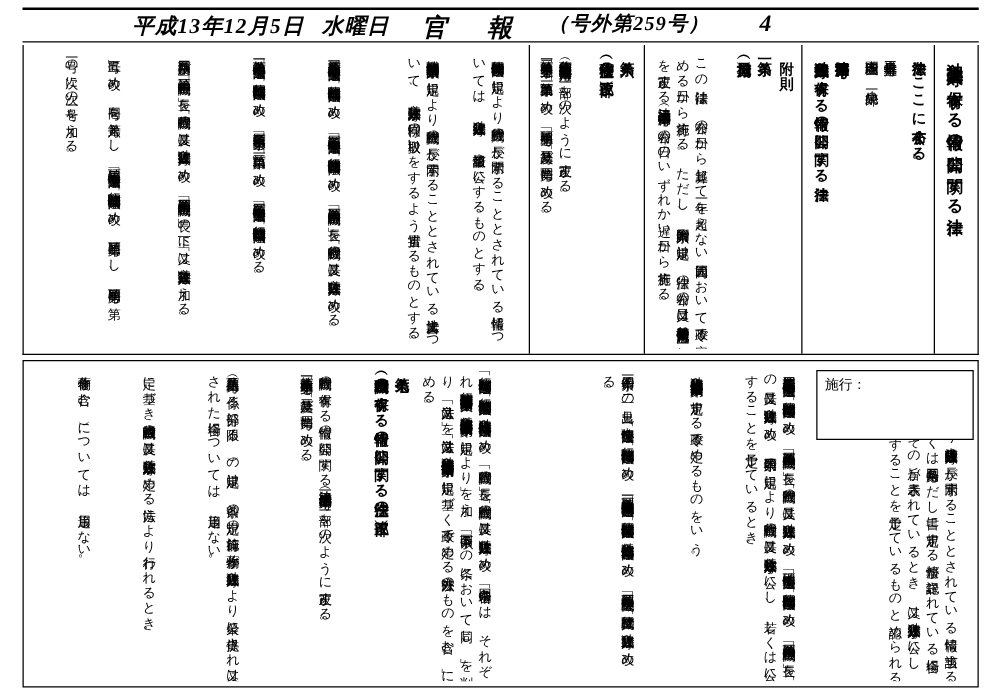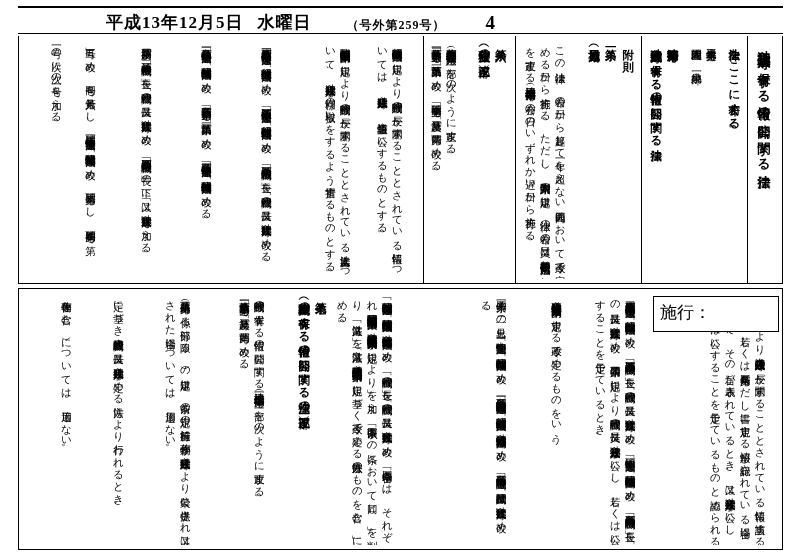--- a/index.html
+++ b/index.html
@@ -41,44 +41,45 @@
     left: 0; right: 0; top: 0;
     border-top: 2px solid #000;
   }
   .header .hrule-bot {
     position: absolute;
     left: 0; right: 0; bottom: 0;
     border-top: 1px solid #000;
   }
   .header-inner {
     display: flex;
-    align-items: flex-end;
+    align-items: flex-start;
     width: 100%;
     padding-top: 4px;
+    font-style: italic;
   }
   .hdr-date {
     margin-left: 88px;
     font-size: 17px;
     font-weight: 600;
     white-space: nowrap;
   }
   .hdr-day {
     margin-left: 14px;
     font-size: 17px;
     font-weight: 600;
   }
   .hdr-title {
     margin-left: 26px;
     font-size: 20px;
     font-weight: 700;
     letter-spacing: 6px;
   }
   .hdr-issue {
-    margin-left: 35px;
-    font-size: 12px;
+    margin-left: 23px;
+    font-size: 16px;
     font-weight: 600;
     white-space: nowrap;
   }
   .hdr-page {
     margin-left: 40px;
     font-size: 19px;
     font-weight: 700;
   }
 
   .vtext {
@@ -143,43 +144,44 @@
     bottom: 0;
     border-left: 1px solid #000;
   }
 
   
   #annotation {
     position: absolute;
     left: 653px;
     top: 296px;
     width: 126px;
-    height: 36px;
+    height: 56px;
     border: 1px solid #000;
     background: #ffffff;
     font-family: "Liberation Sans", sans-serif;
-    font-size: 17px;
+    font-size: 11px;
     line-height: 1.5;
     padding: 3px 5px 0 6px;
     box-sizing: border-box;
     z-index: 5;
   }
   #annotation div { white-space: nowrap; }
 </style>
 </head>
 <body>
 
 <div id="page">
 
   <div class="header">
     <div class="hrule-top"></div>
     <div class="hrule-bot"></div>
     <div class="header-inner">
       <span class="hdr-date">平成13年12月5日</span>
       <span class="hdr-day">水曜日</span>
+      <span class="hdr-title">官　報</span>
       <span class="hdr-issue">（号外第259号）</span>
       <span class="hdr-page">4</span>
     </div>
   </div>
 
   <div id="upper">
 
     <div class="col" style="right:6px; width:22px;">
       <div class="vtext big">独立行政法人等の保有する情報の公開に関する法律</div>
     </div>

